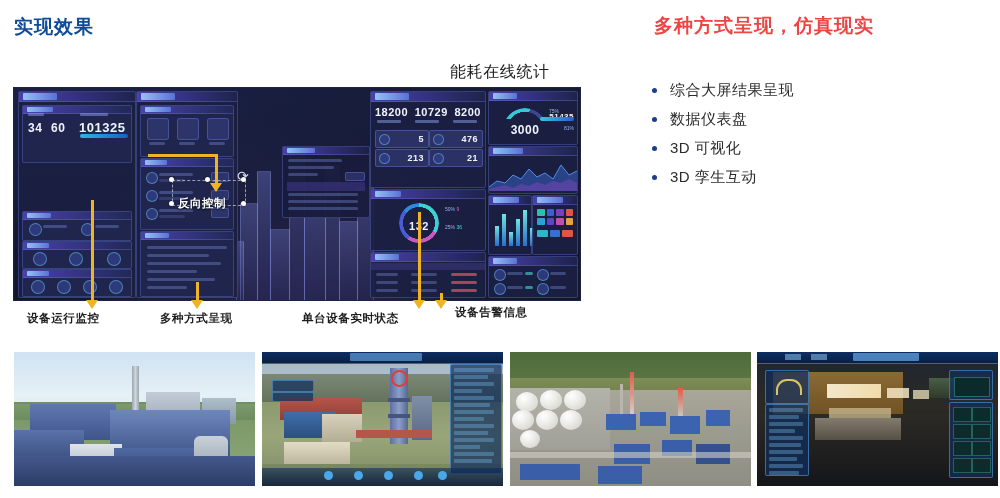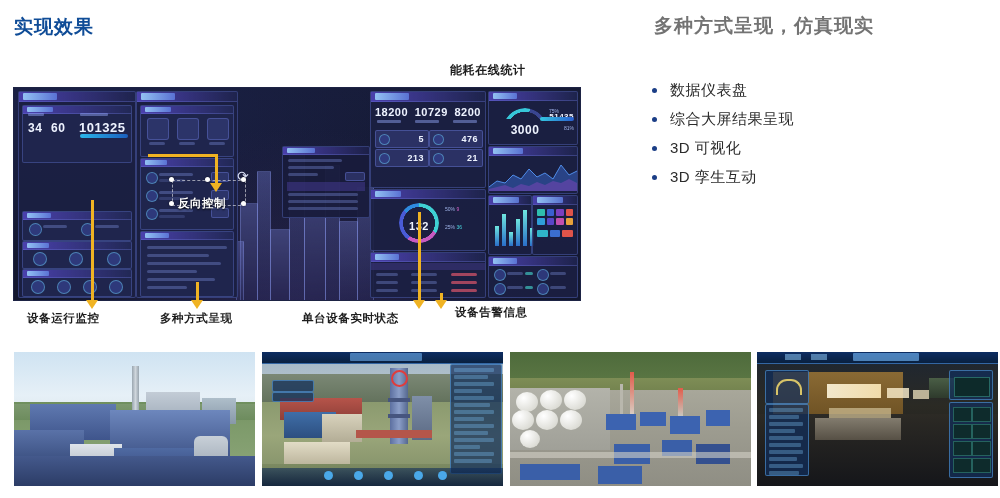--- a/index.html
+++ b/index.html
@@ -8,21 +8,21 @@
     font-family:"Liberation Sans","DejaVu Sans",sans-serif;
     position:relative;
   }
   
   .h-left{
     position:absolute;left:14px;top:14px;
     font-size:19px;font-weight:bold;color:#0f4c97;letter-spacing:1px;
   }
   .h-right{
     position:absolute;left:654px;top:13px;
-    font-size:19px;font-weight:bold;color:#737373;letter-spacing:1px;
+    font-size:19px;font-weight:bold;color:#ef4444;letter-spacing:1px;
   }
   
   .bullets{position:absolute;left:652px;top:76px;width:340px;}
   .bullet-row{display:flex;align-items:center;height:29px;}
   .bullet-dot{
     width:5px;height:5px;border-radius:50%;background:#1b3e86;
     margin-right:13px;flex:0 0 auto;
   }
   .bullet-text{font-size:15px;color:#2b2b2b;letter-spacing:.5px;}
   
@@ -70,21 +70,21 @@
   .hm{display:grid;gap:2px;}
   .hm span{height:7px;border-radius:1px;}
   .ring{border-radius:50%;border:1px dashed rgba(90,215,235,.75);}
   .ico{border-radius:50%;background:rgba(50,62,135,.8);border:1px solid rgba(100,190,230,.55);}
   
   .arrow-line{position:absolute;background:#f0b323;}
   .arrow-head{position:absolute;width:0;height:0;}
   .ah-down{border-left:6px solid transparent;border-right:6px solid transparent;border-top:9px solid #f0b323;}
   .ah-up{border-left:6px solid transparent;border-right:6px solid transparent;border-bottom:9px solid #f0b323;}
   .callout{position:absolute;font-size:11.5px;font-weight:bold;color:#1d1d1d;letter-spacing:.6px;white-space:nowrap;}
-  .callout-top{position:absolute;font-size:12px;font-weight:bold;color:#1d1d1d;letter-spacing:.6px;white-space:nowrap;}
+  .callout-top{position:absolute;font-size:16px;font-weight:normal;color:#1d1d1d;letter-spacing:.6px;white-space:nowrap;}
   .sel-label{position:absolute;font-size:11.5px;font-weight:bold;color:#ffffff;letter-spacing:.5px;white-space:nowrap;text-shadow:0 1px 2px #000;}
   .sel-box{position:absolute;border:1px dashed rgba(255,255,255,.55);}
   .handle{position:absolute;width:5px;height:5px;background:#fff;border-radius:50%;box-shadow:0 0 2px rgba(0,0,0,.6);}
   .refresh{position:absolute;color:#d9dff5;font-size:14px;}
   
   .thumb{position:absolute;top:352px;width:241px;height:134px;overflow:hidden;background:#223;}
   .t1{left:14px;}.t2{left:262px;}.t3{left:510px;}.t4{left:757px;}
   .sky{position:absolute;left:0;right:0;top:0;}
   .ground{position:absolute;left:0;right:0;bottom:0;}
   .ov{position:absolute;}
@@ -94,25 +94,25 @@
 </style>
 </head>
 <body>
 
 <div class="h-left">实现效果</div>
 <div class="h-right">多种方式呈现，仿真现实</div>
 
 <div class="bullets">
   <div class="bullet-row">
     <span class="bullet-dot"></span>
-    <span class="bullet-text">数据仪表盘</span>
+    <span class="bullet-text">综合大屏结果呈现</span>
   </div>
   <div class="bullet-row">
     <span class="bullet-dot"></span>
-    <span class="bullet-text">综合大屏结果呈现</span>
+    <span class="bullet-text">数据仪表盘</span>
   </div>
   <div class="bullet-row">
     <span class="bullet-dot"></span>
     <span class="bullet-text">3D 可视化</span>
   </div>
   <div class="bullet-row">
     <span class="bullet-dot"></span>
     <span class="bullet-text">3D 孪生互动</span>
   </div>
 </div>

